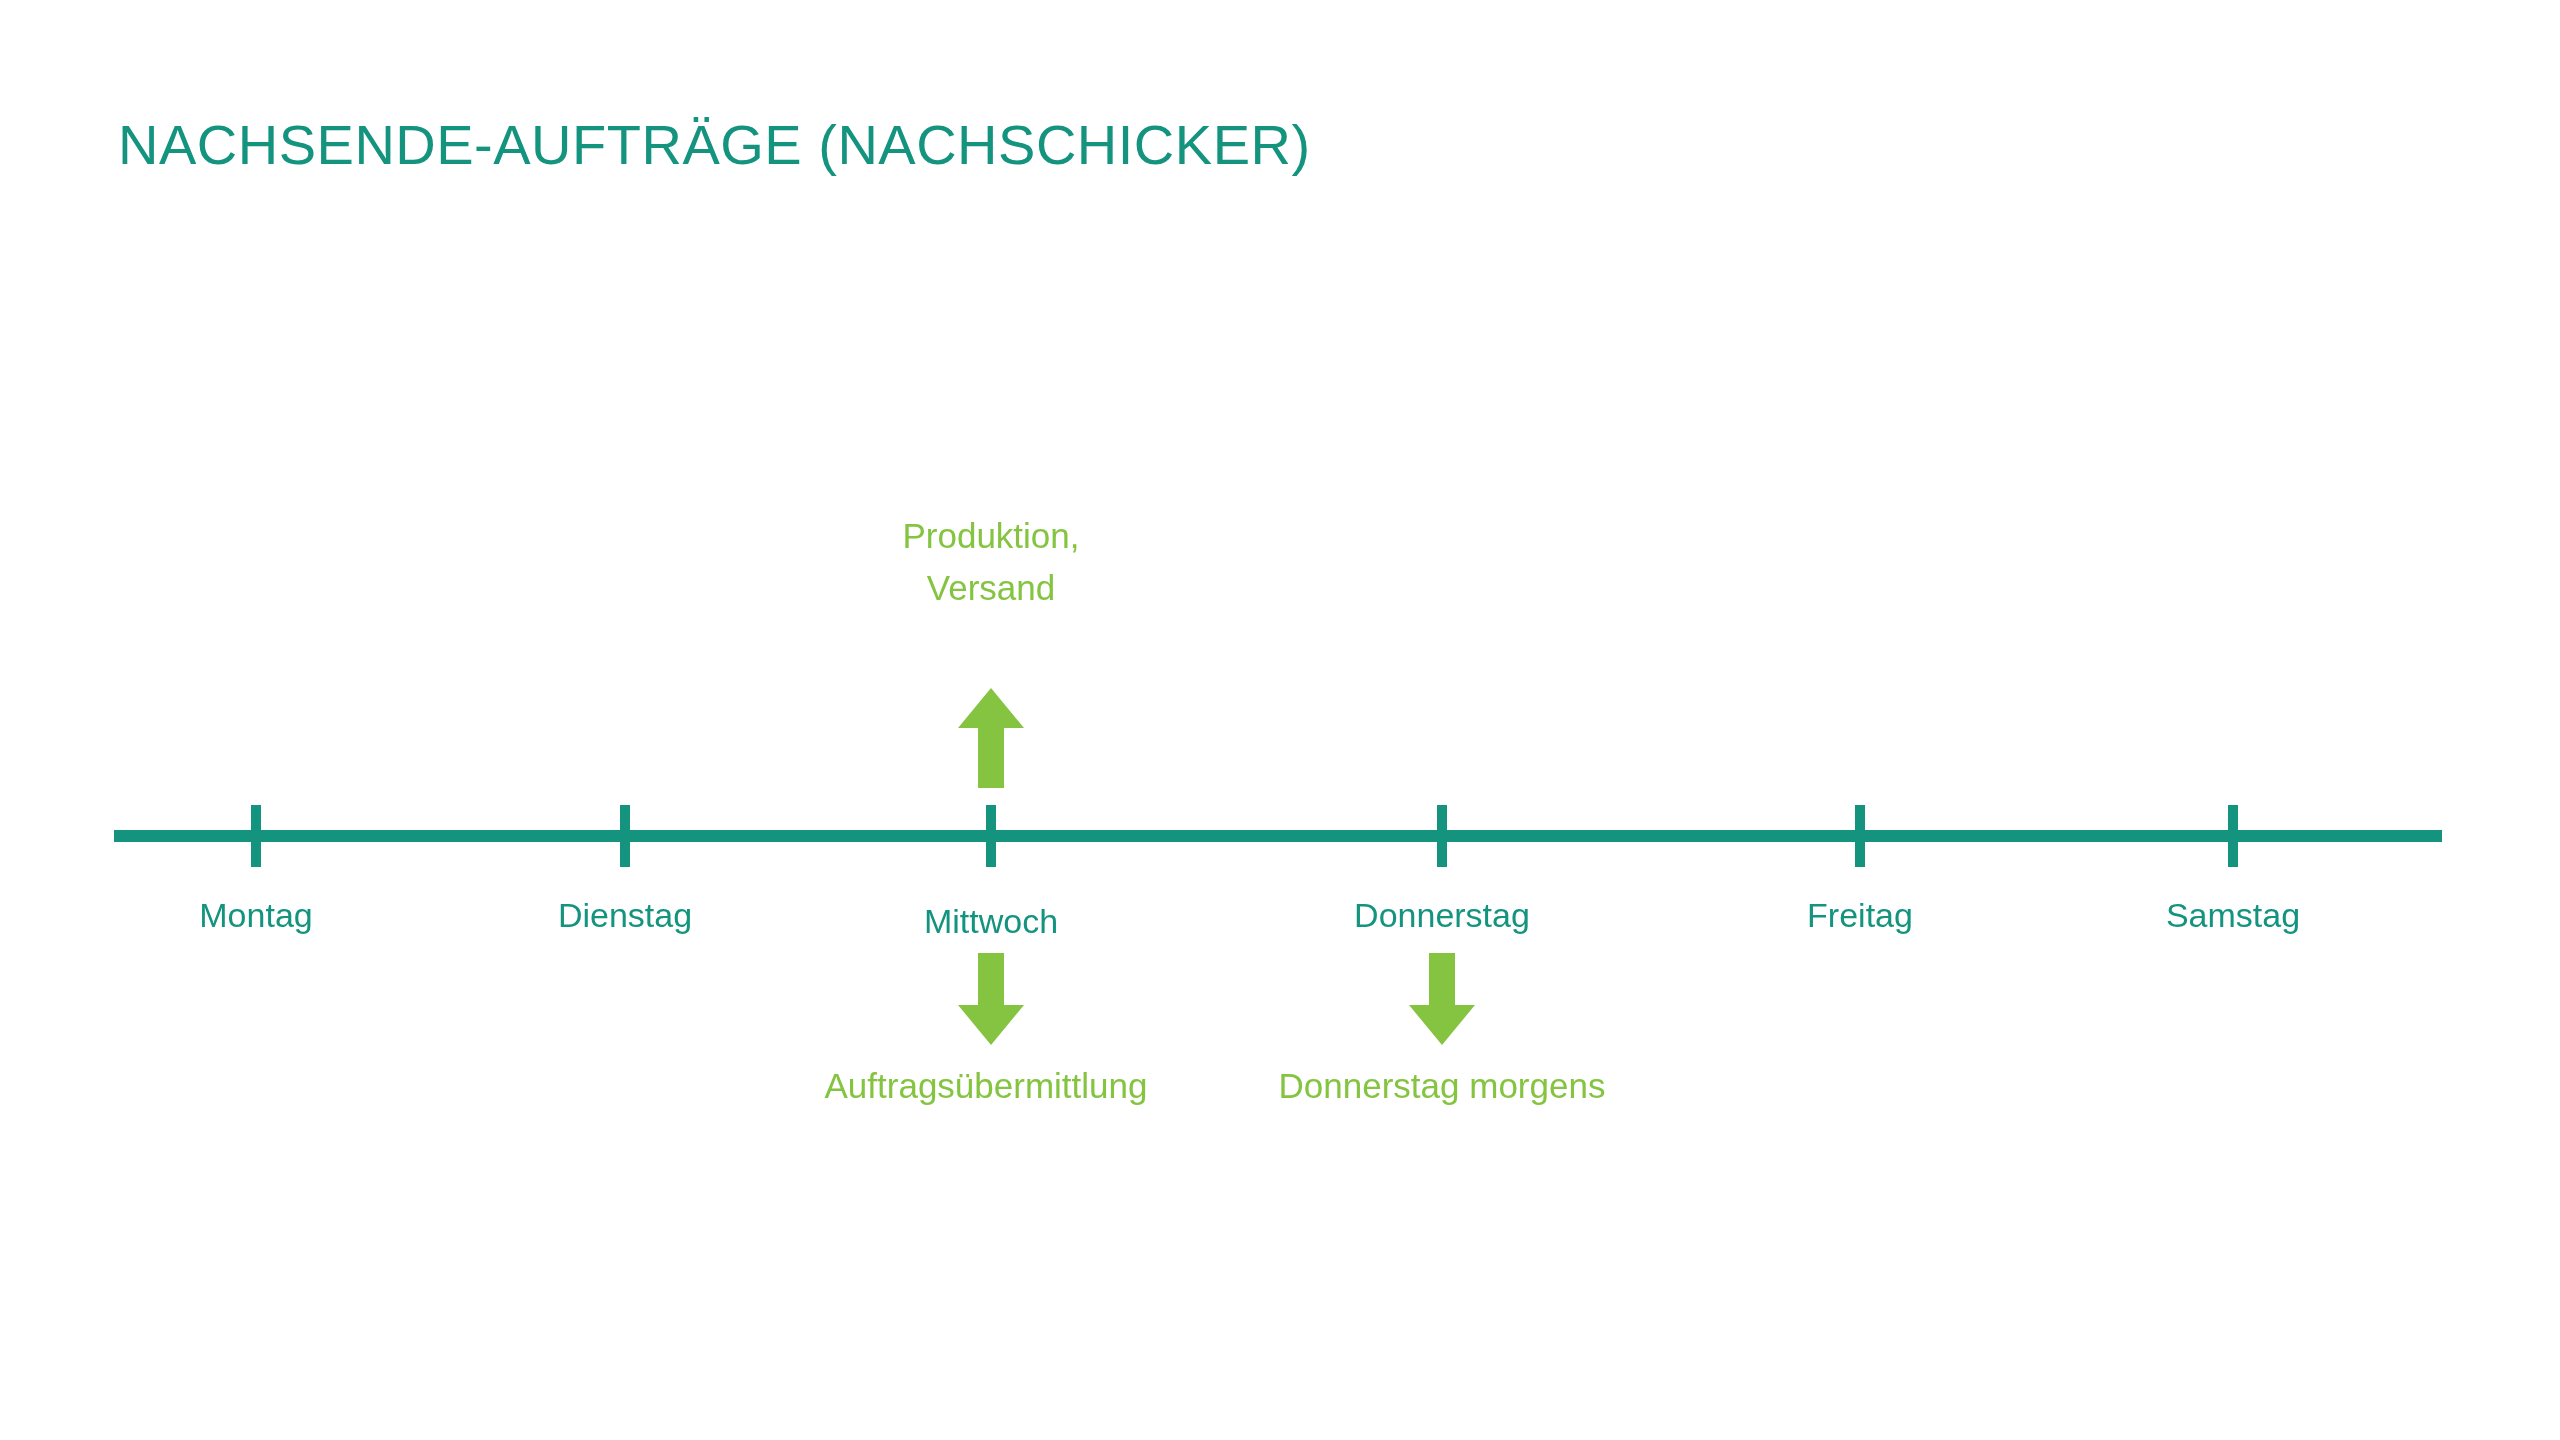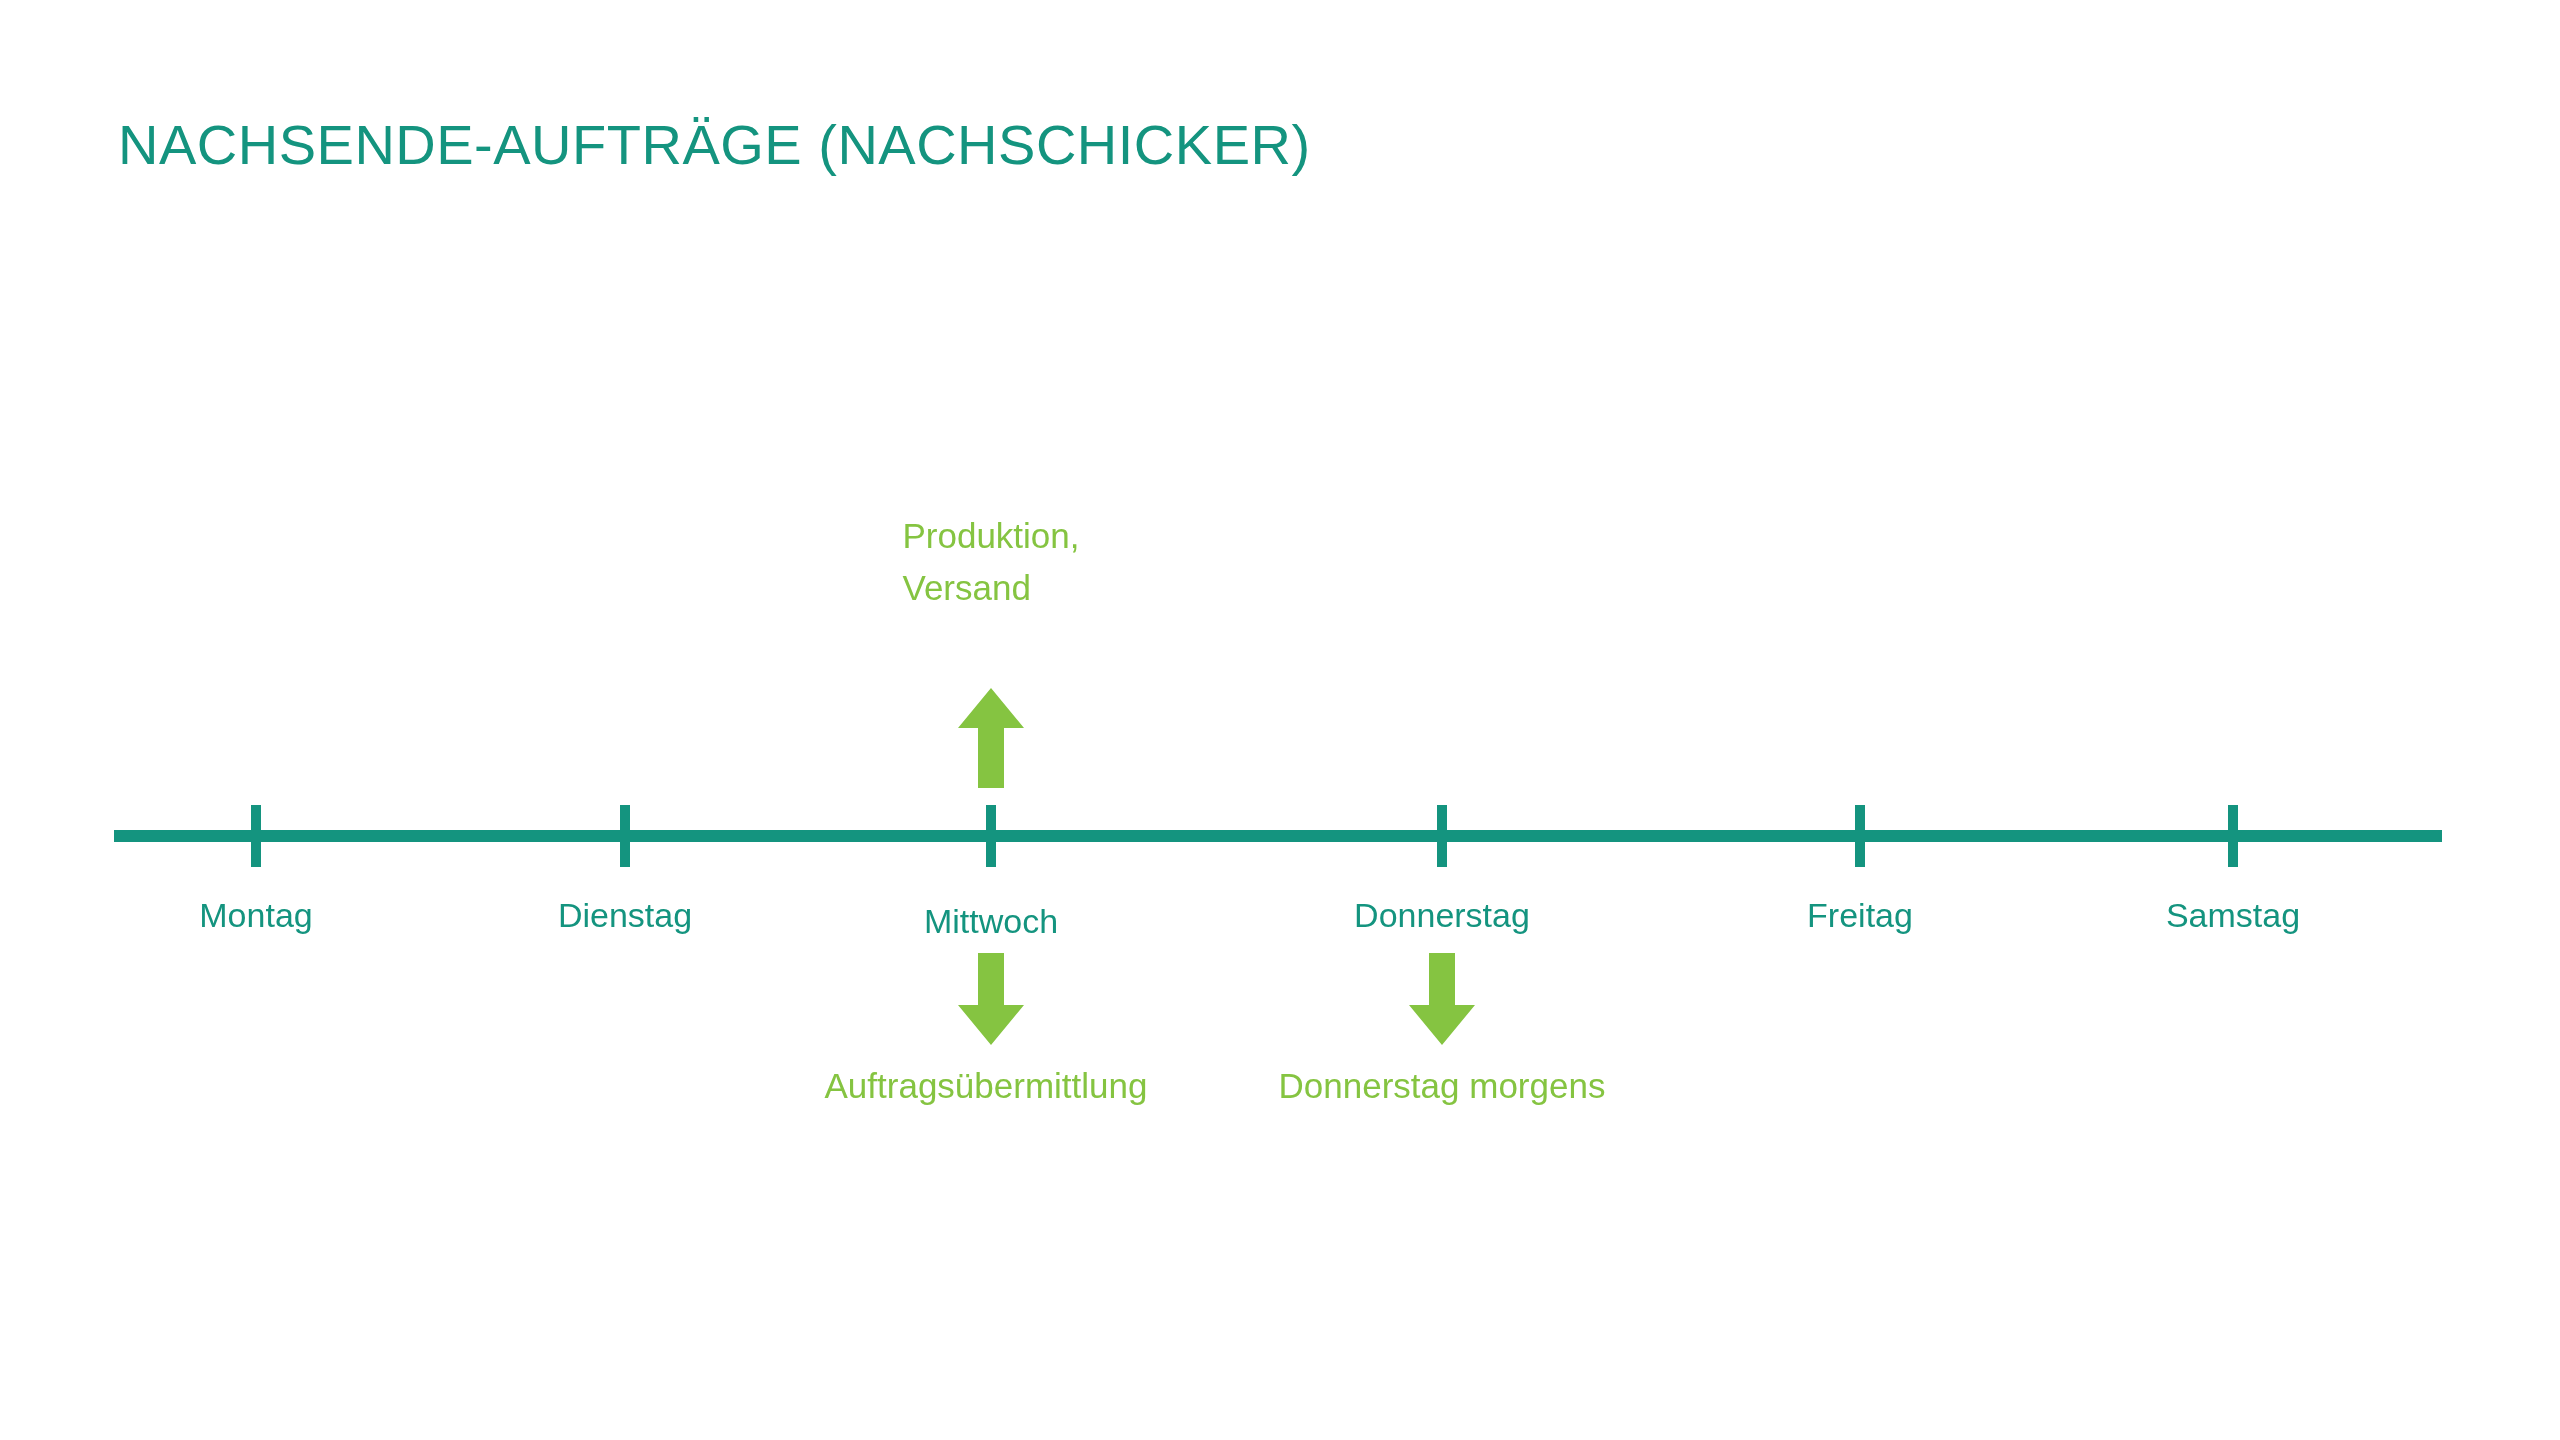--- a/index.html
+++ b/index.html
@@ -60,21 +60,21 @@
   }
   .arrow polygon {
     fill: var(--green);
   }
   .annotation {
     position: absolute;
     transform: translateX(-50%);
     color: var(--green);
     font-size: 35px;
     line-height: 1.48;
-    text-align: left;
+    text-align: center;
     white-space: nowrap;
   }
 </style>
 </head>
 <body>
 
 <div class="canvas">
 
   <div class="page-title">NACHSENDE-AUFTRÄGE (NACHSCHICKER)</div>
 

